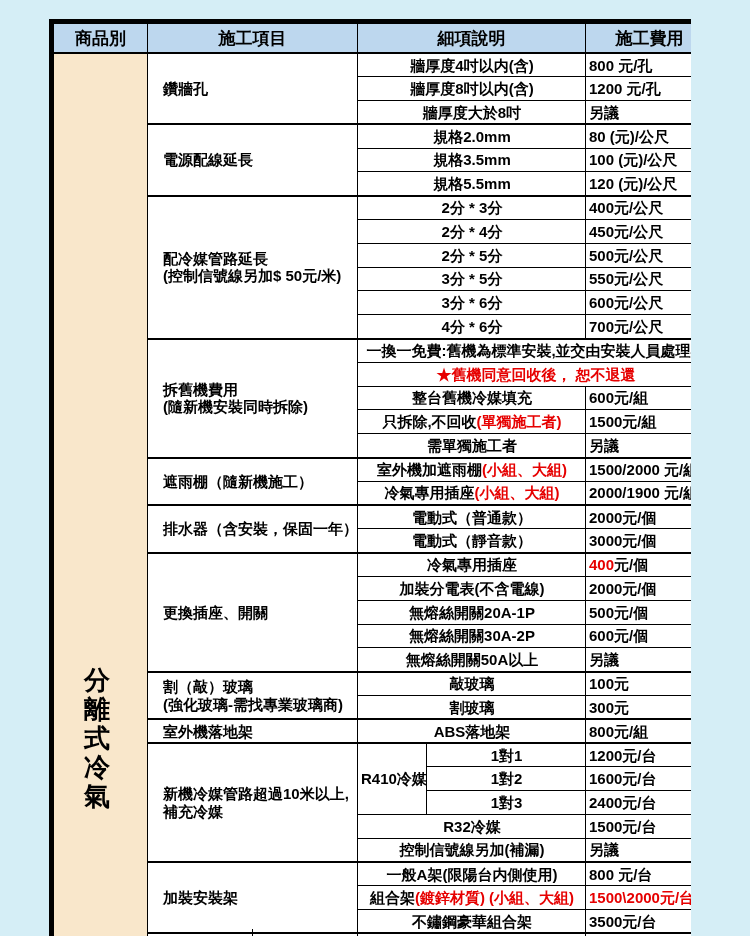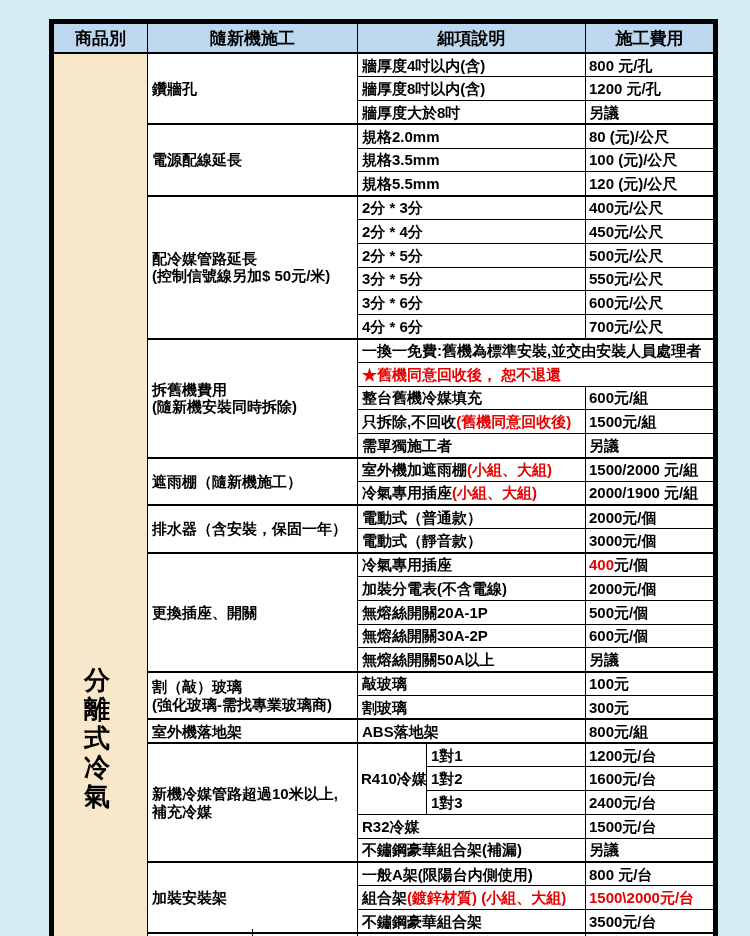--- a/index.html
+++ b/index.html
@@ -10,42 +10,42 @@
     --border:#000000;
     --cell-bg:#ffffff;
   }
   html,body{margin:0;padding:0;}
   body{
     width:750px;height:936px;
     background:var(--page-bg);
     font-family:"Liberation Sans", sans-serif;
     font-weight:bold;color:#000;
   }
-  .stage{position:relative;width:750px;height:936px;overflow:hidden;}
+  .stage{position:relative;width:691px;height:936px;overflow:hidden;}
   table.price{
     position:absolute;left:49px;top:19px;width:664px;
     border-collapse:collapse;table-layout:fixed;
     border:5px solid var(--border);
   }
   th,td{
     border:1px solid var(--border);
     padding:0 3px;overflow:hidden;white-space:nowrap;
     background:var(--cell-bg);
   }
   thead th{
     background:var(--header-bg);height:28px;
     font-size:17px;text-align:center;
     border-bottom:2px solid var(--border);
   }
   tbody tr{height:23.8px;}
   tbody td{font-size:15px;line-height:1.15;}
   td.cat{background:var(--category-bg);border-bottom:none;}
-  td.item{text-align:left;padding-left:4px;}
+  td.item{text-align:left;padding-left:15px;}
   td.subitem{text-align:right;padding-left:3px;}
-  td.desc{text-align:left;padding-left:4px;}
+  td.desc{text-align:center;padding-left:4px;}
   td.fee{text-align:left;padding-right:3px;}
   .red{color:var(--red);}
   tr.group-start td{border-top:2px solid var(--border);}
   tr.partial{height:14px;}
   .category-text{
     position:absolute;left:49px;top:666px;width:96px;
     text-align:center;font-size:26px;line-height:29px;
     letter-spacing:0;pointer-events:none;
   }
   .stub{
@@ -61,21 +61,21 @@
     <colgroup>
       <col style="width:96px">
       <col style="width:210px">
       <col style="width:69px">
       <col style="width:159px">
       <col style="width:130px">
     </colgroup>
     <thead>
       <tr>
         <th>商品別</th>
-        <th>隨新機施工</th>
+        <th>施工項目</th>
         <th colspan="2">細項說明</th>
         <th>施工費用</th>
       </tr>
     </thead>
     <tbody>
         <tr class="group-start">
           <td class="cat" rowspan="38"></td>
           <td class="item" rowspan="3">
             <div>鑽牆孔</div>
           </td>
@@ -141,21 +141,21 @@
           <td class="desc" colspan="3"><span>一換一免費:舊機為標準安裝,並交由安裝人員處理者</span></td>
         </tr>
         <tr>
           <td class="desc red" colspan="3"><span>★舊機同意回收後， 恕不退還</span></td>
         </tr>
         <tr>
           <td class="desc" colspan="2"><span>整台舊機冷媒填充</span></td>
           <td class="fee"><span>600元/組</span></td>
         </tr>
         <tr>
-          <td class="desc" colspan="2"><span>只拆除,不回收</span><span class="red">(舊機同意回收後)</span></td>
+          <td class="desc" colspan="2"><span>只拆除,不回收</span><span class="red">(單獨施工者)</span></td>
           <td class="fee"><span>1500元/組</span></td>
         </tr>
         <tr>
           <td class="desc" colspan="2"><span>需單獨施工者</span></td>
           <td class="fee"><span>另議</span></td>
         </tr>
         <tr class="group-start">
           <td class="item" rowspan="2">
             <div>遮雨棚（隨新機施工）</div>
           </td>
@@ -234,21 +234,21 @@
         </tr>
         <tr>
           <td class="desc"><span>1對3</span></td>
           <td class="fee"><span>2400元/台</span></td>
         </tr>
         <tr>
           <td class="desc" colspan="2"><span>R32冷媒</span></td>
           <td class="fee"><span>1500元/台</span></td>
         </tr>
         <tr>
-          <td class="desc" colspan="2"><span>不鏽鋼豪華組合架(補漏)</span></td>
+          <td class="desc" colspan="2"><span>控制信號線另加(補漏)</span></td>
           <td class="fee"><span>另議</span></td>
         </tr>
         <tr class="group-start">
           <td class="item" rowspan="3">
             <div>加裝安裝架</div>
           </td>
           <td class="desc" colspan="2"><span>一般A架(限陽台内側使用)</span></td>
           <td class="fee"><span>800 元/台</span></td>
         </tr>
         <tr>

